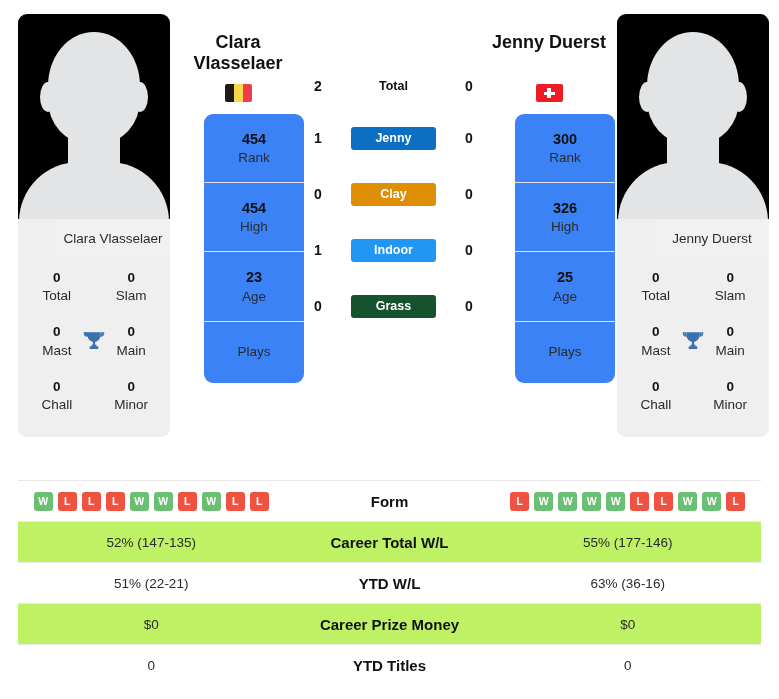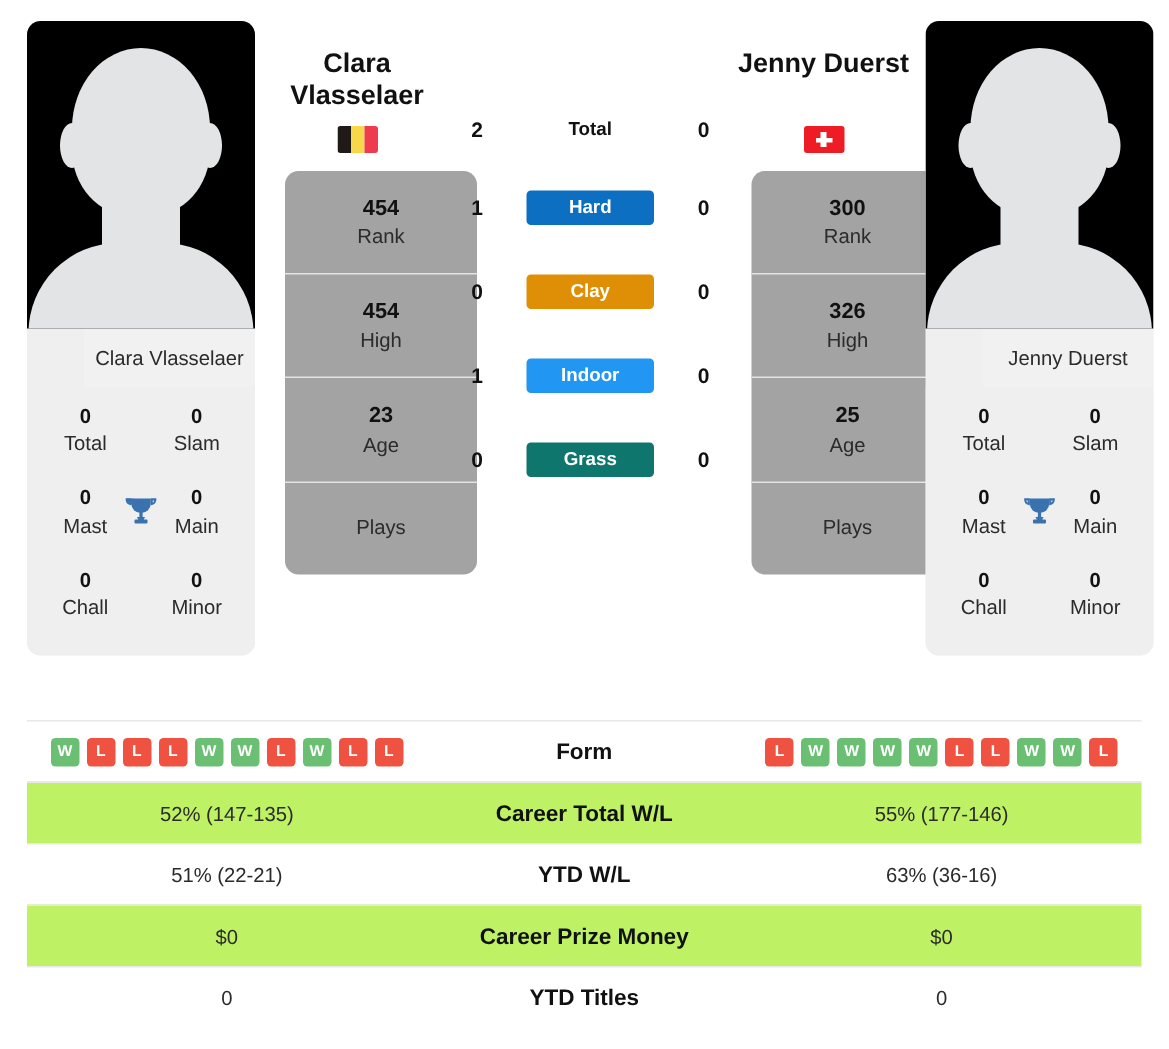--- a/index.html
+++ b/index.html
@@ -146,22 +146,22 @@
   .flag-ch::before, .flag-ch::after {
     content: "";
     position: absolute;
     background: #fff;
   }
   .flag-ch::before { left: 11.5px; top: 4px;   width: 4px; height: 10px; }
   .flag-ch::after  { left: 8px;    top: 7.5px; width: 11px; height: 3px; }
 
   .stat-card {
     margin-top: 12px;
-    width: 128px;
-    background: #a3a3a3;
+    width: 100px;
+    background: #3b82f6;
     border-radius: 9px;
     overflow: hidden;
     margin-left: 32px;
   }
   .stat-cell {
     padding: 15px 4px 14px 4px;
     text-align: center;
     border-bottom: 1px solid #e4e4e4;
   }
   .stat-cell:last-child { border-bottom: none; }
@@ -352,36 +352,36 @@
     </div>
 
     <div class="surface-col">
       <div class="surface-row first">
         <div class="s-score">2</div>
         <div class="s-pill plain">Total</div>
         <div class="s-score">0</div>
       </div>
       <div class="surface-row">
         <div class="s-score">1</div>
-        <div class="s-pill" style="background:#0c6fc2">Hard</div>
+        <div class="s-pill" style="background:#0c6fc2">Jenny</div>
         <div class="s-score">0</div>
       </div>
       <div class="surface-row">
         <div class="s-score">0</div>
         <div class="s-pill" style="background:#df8f06">Clay</div>
         <div class="s-score">0</div>
       </div>
       <div class="surface-row">
         <div class="s-score">1</div>
         <div class="s-pill" style="background:#2196f3">Indoor</div>
         <div class="s-score">0</div>
       </div>
       <div class="surface-row">
         <div class="s-score">0</div>
-        <div class="s-pill" style="background:#0f766e">Grass</div>
+        <div class="s-pill" style="background:#14532d">Grass</div>
         <div class="s-score">0</div>
       </div>
     </div>
 
     <div class="player-col">
       <div class="pl-name">
         <span>Jenny Duerst</span>
       </div>
       <div class="pl-flag">
         <span class="flag flag-ch"></span>

